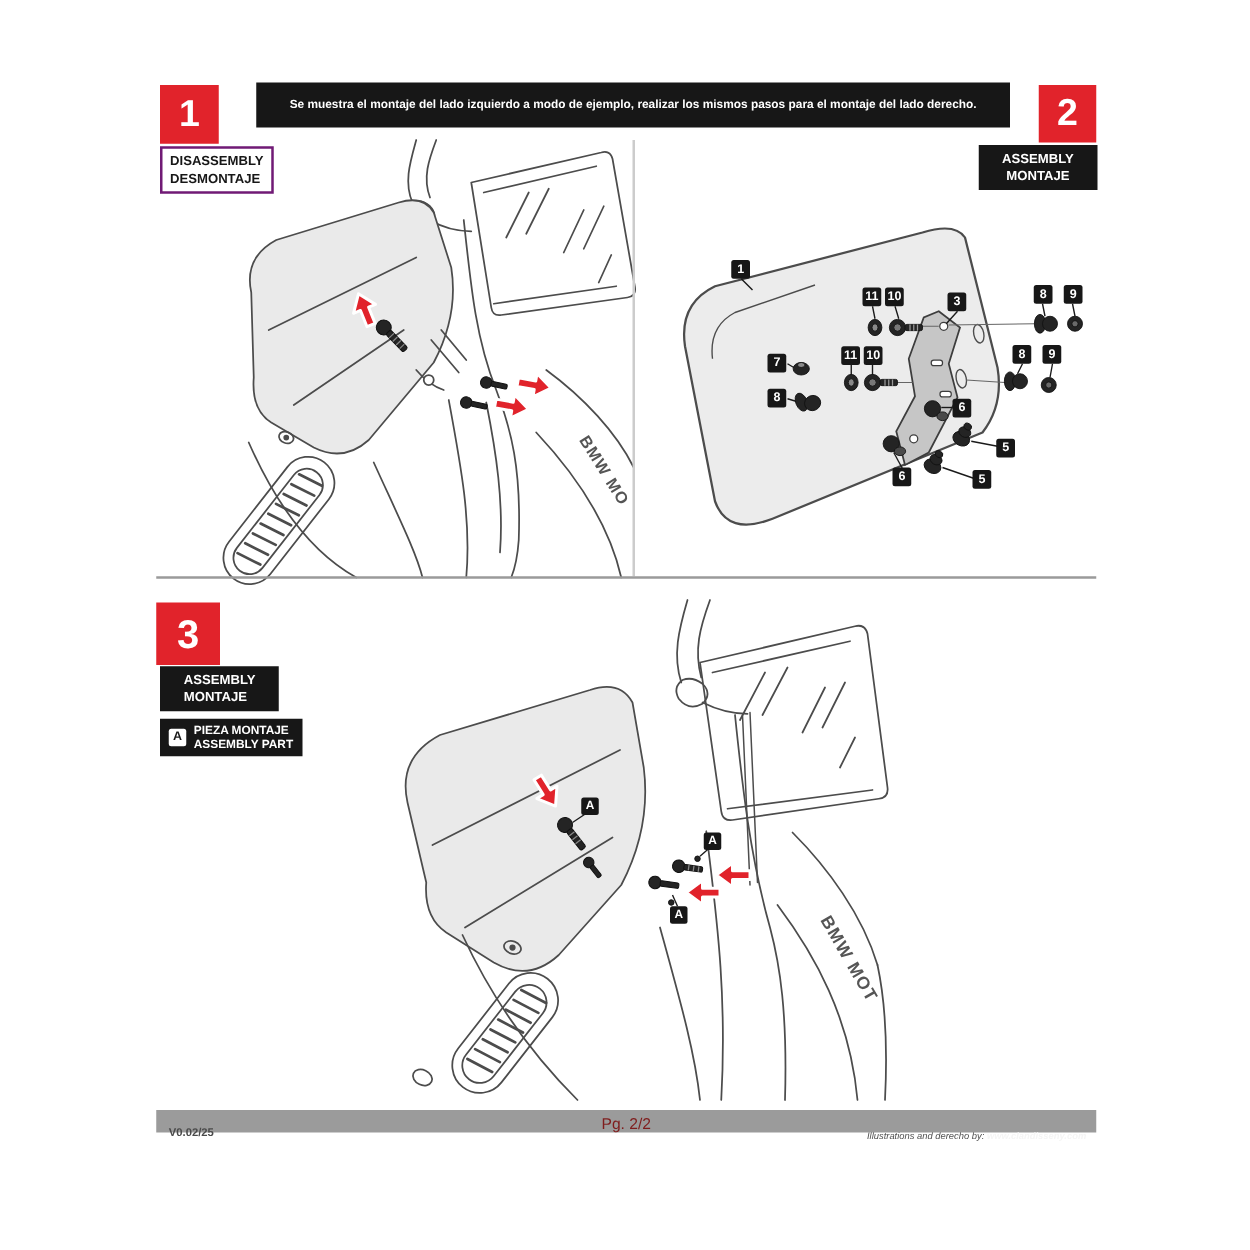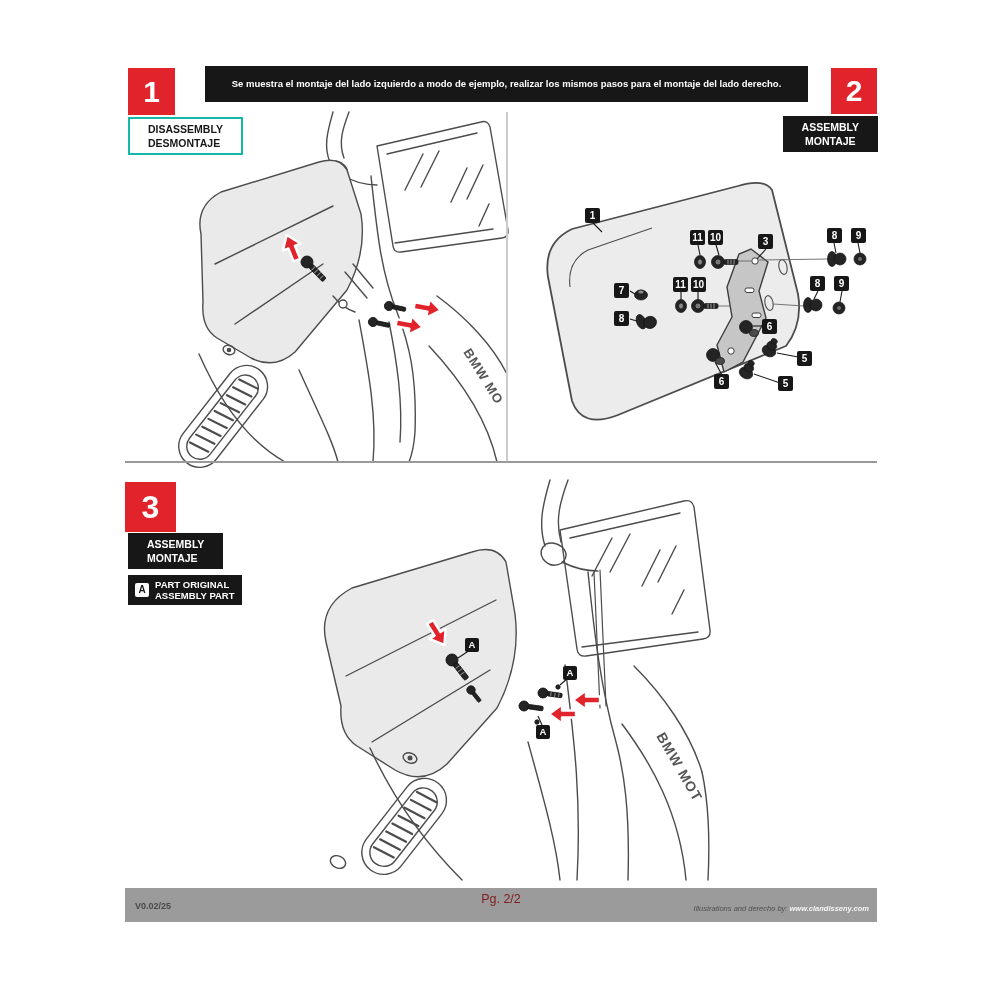--- a/index.html
+++ b/index.html
@@ -3,22 +3,22 @@
 <meta charset="utf-8">
 <style>
   html,body{margin:0;padding:0;background:#fff;}
   #page{position:relative;width:1000px;height:1000px;background:#ffffff;overflow:hidden;
         font-family:"Liberation Sans",sans-serif;}
   .abs{position:absolute;}
   
   .stepnum{position:absolute;background:#e1232b;color:#fff;display:flex;align-items:center;
            justify-content:center;font-weight:bold;}
   
-  .lbl-outline{position:absolute;background:#fff;border:2px solid #14b8a6;color:#171717;
-               padding:3px 18px;font-weight:bold;font-size:10.5px;line-height:14px;}
+  .lbl-outline{position:absolute;background:#fff;border:2px solid #701a75;color:#171717;
+               padding:3px 6px;font-weight:bold;font-size:10.5px;line-height:14px;}
   .lbl-solid{position:absolute;background:#171717;color:#fff;padding:4px 19px;
              font-weight:bold;font-size:10.5px;line-height:14px;}
   
   #banner{position:absolute;left:205px;top:66px;width:603px;height:36px;background:#171717;
           color:#fff;display:flex;flex-direction:column;justify-content:center;text-align:center;
           font-weight:bold;font-size:9.5px;line-height:14px;}
   
   #legend{position:absolute;left:128px;top:575px;background:#171717;color:#fff;display:flex;
           align-items:center;gap:6px;padding:4px 7px;}
   #legend .key{width:14px;height:14px;background:#fff;color:#171717;font-weight:bold;font-size:10px;
@@ -27,21 +27,21 @@
   
   .co{position:absolute;min-width:15px;height:15px;padding:0 2px;background:#171717;color:#fff;
       font-weight:bold;font-size:10px;line-height:15px;text-align:center;border-radius:2px;
       box-sizing:border-box;}
   .amark{position:absolute;width:14px;height:14px;background:#171717;color:#fff;font-weight:bold;
          font-size:9.5px;line-height:14px;text-align:center;border-radius:2px;}
   
   #div-h{position:absolute;left:125px;top:461px;width:752px;height:2px;background:#9a9a9a;}
   #div-v{position:absolute;left:506px;top:112px;width:2px;height:349px;background:#cccccc;}
   
-  #footer{position:absolute;left:125px;top:888px;width:752px;height:34px;background:#9b9b9b;}
+  #footer{position:absolute;left:125px;top:888px;width:752px;height:18px;background:#9b9b9b;}
   #footer .ver{position:absolute;left:10px;top:13px;font-weight:bold;font-size:9px;color:#4a4a4a;}
   #footer .pg{position:absolute;left:0;right:0;top:4px;text-align:center;font-size:12.5px;color:#7f1d1d;}
   #footer .credit{position:absolute;right:8px;top:16px;font-style:italic;font-size:7.5px;color:#4f4f4f;}
   #footer .credit .url{font-weight:bold;color:#f5f5f5;margin-top:24px;}
   svg{position:absolute;overflow:visible;}
   svg text{font-family:"Liberation Sans",sans-serif;}
 </style>
 </head>
 <body>
 
@@ -250,21 +250,21 @@
   <div class="stepnum" style="left:125px;top:482px;width:51px;height:50px;font-size:32px">
     <span>3</span>
   </div>
   <div class="lbl-solid" style="left:128px;top:533px">
     <div>ASSEMBLY</div>
     <div>MONTAJE</div>
   </div>
   <div id="legend">
     <div class="key">A</div>
     <div class="txt">
-      <div>PART ORIGINAL</div>
+      <div>PIEZA MONTAJE</div>
       <div>ASSEMBLY PART</div>
     </div>
   </div>
 
   <div class="abs" style="left:300px;top:480px;width:420px;height:400px">
     <svg style="left:0;top:0" width="420" height="400" viewBox="0 0 420 400">
       <g stroke="#4c4c4c" stroke-width="1.4" fill="none" stroke-linecap="round" stroke-linejoin="round">
         <g>
           <path d="M250,0 C243,24 238,44 245,66 M268,0 C260,22 255,40 261,62"></path>
           <path d="M246,64 q-8,6 -3,15 q8,10 19,4 q8,-8 0,-16 q-8,-6 -16,-3 Z"></path>

